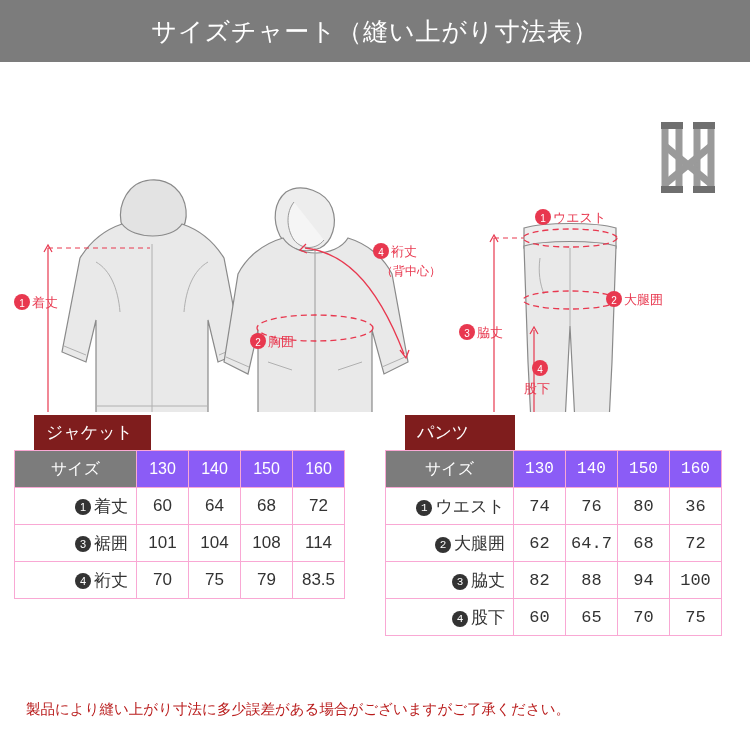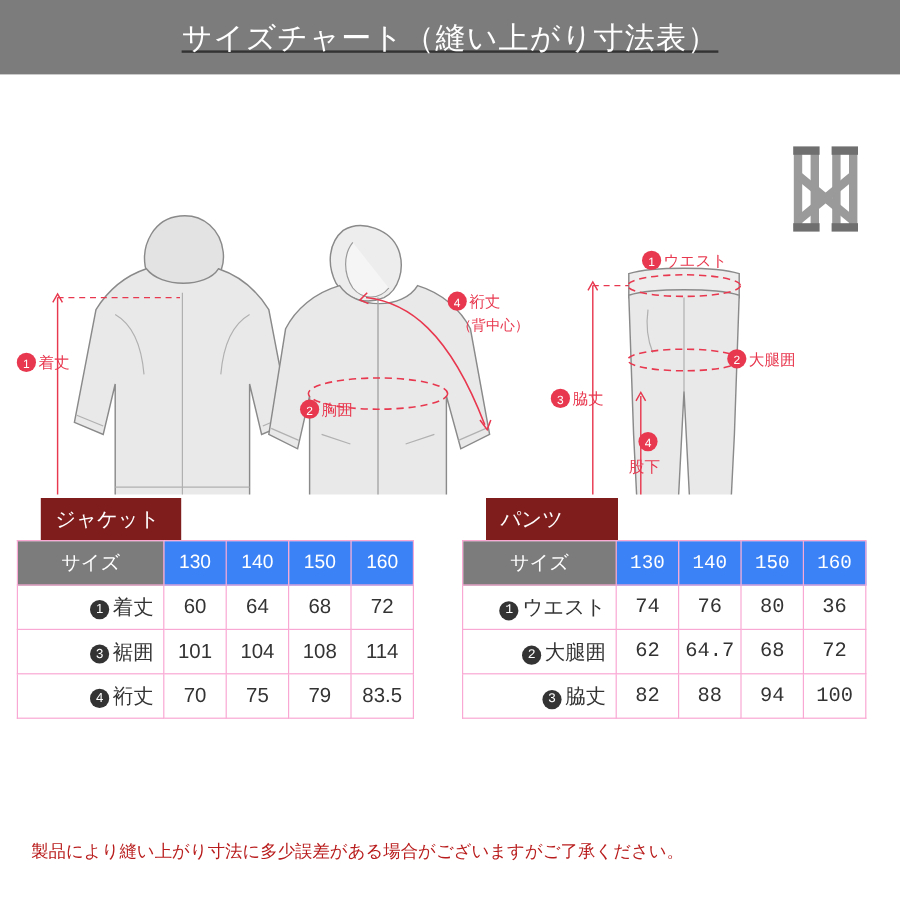--- a/index.html
+++ b/index.html
@@ -8,21 +8,21 @@
     background:#ffffff;
     font-family:"Liberation Sans","DejaVu Sans",sans-serif;
     color:#333;
     overflow:hidden;
     position:relative;
   }
   
   .header{
     width:750px;height:62px;
     background:#7c7c7c;
-    display:flex;align-items:center;justify-content:center;text-decoration:underline;
+    display:flex;align-items:center;justify-content:center;
   }
   .header-title{
     color:#ffffff;
     font-size:25px;
     letter-spacing:1px;
   }
   
   .illus{
     position:relative;
     width:750px;height:350px;
@@ -54,21 +54,21 @@
   }
   table td,table th{
     border:1px solid #f9a8d4;
     text-align:center;
     font-size:17px;
     height:36px;
     padding:0;
     font-weight:normal;
   }
   thead th{
-    background:#3b82f6;
+    background:#8b5cf6;
     color:#fff;
     font-size:16px;
   }
   thead th.first{
     background:#7c7c7c;
     color:#fff;
     text-align:center;
   }
   tbody td.label{
     text-align:right;
@@ -341,18 +341,25 @@
           <td>68</td>
           <td>72</td>
         </tr>
         <tr>
           <td class="label"><span class="num-circle">3</span><span>脇丈</span></td>
           <td>82</td>
           <td>88</td>
           <td>94</td>
           <td>100</td>
         </tr>
+        <tr>
+          <td class="label"><span class="num-circle">4</span><span>股下</span></td>
+          <td>60</td>
+          <td>65</td>
+          <td>70</td>
+          <td>75</td>
+        </tr>
       </tbody>
     </table>
   </div>
 </div>
 
 <div class="note">製品により縫い上がり寸法に多少誤差がある場合がございますがご了承ください。</div>
 
 </body></html>

